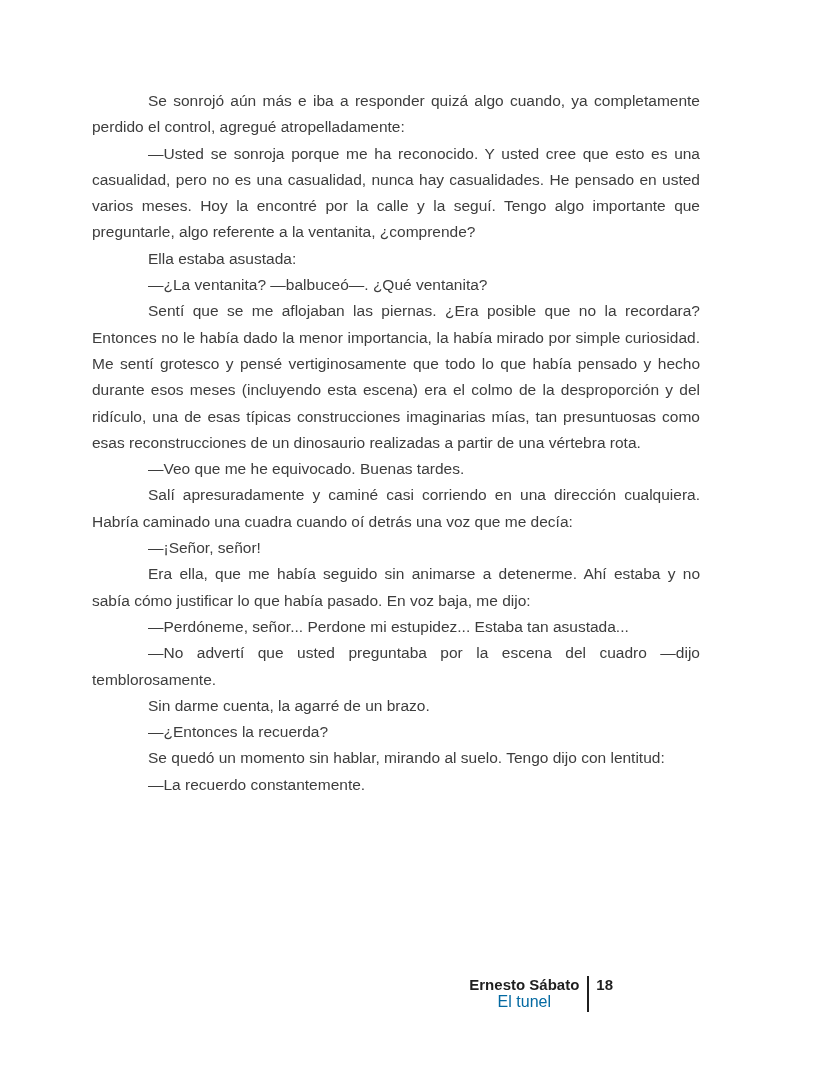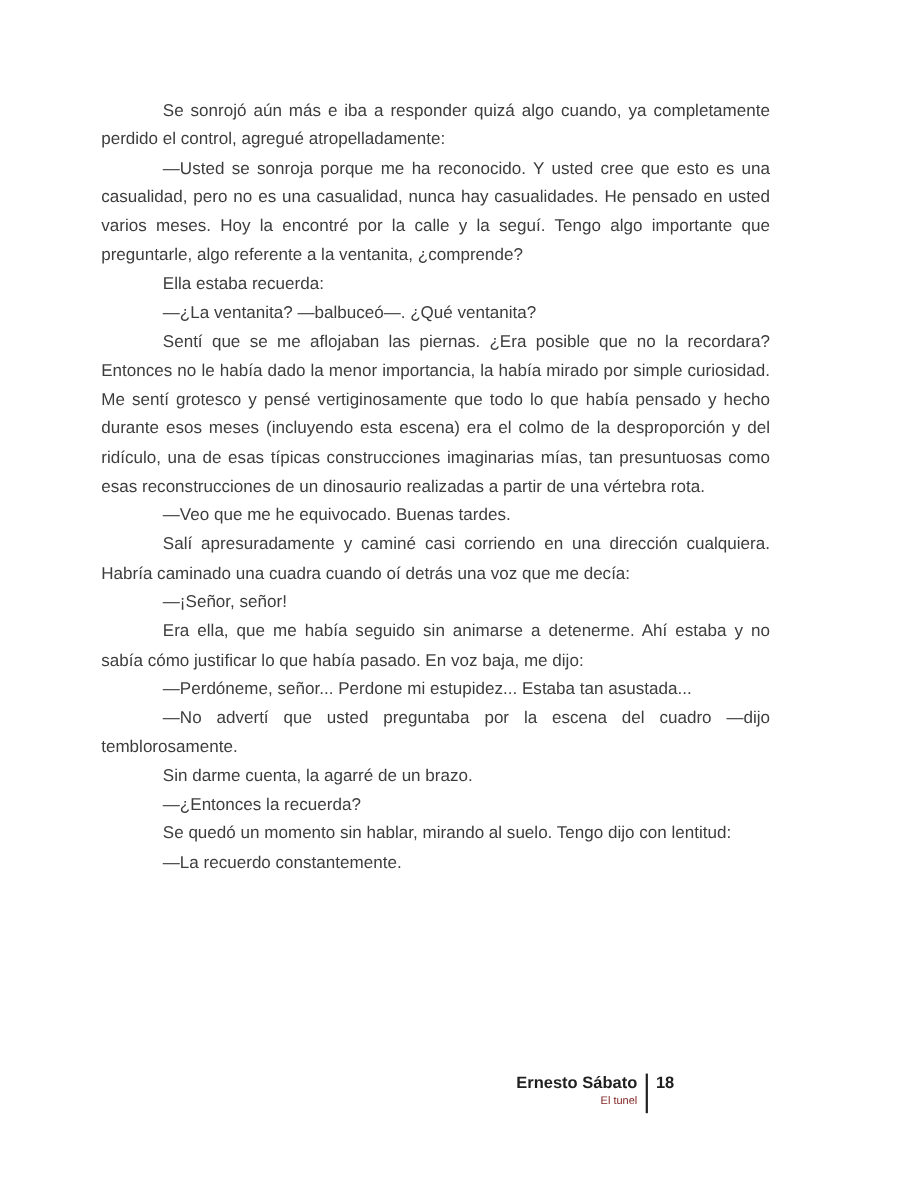--- a/index.html
+++ b/index.html
@@ -32,34 +32,34 @@
   }
   .footer {
     position: absolute;
     top: 976px;
     right: 130px;
     display: flex;
     align-items: stretch;
     color: #1f1f1f;
   }
   .footer-left {
-    text-align: right;
+    text-align: center;
     padding-right: 8px;
     padding-bottom: 3px;
   }
   .footer-author {
     font-weight: bold;
     font-size: 15px;
     line-height: 18px;
     white-space: nowrap;
   }
   .footer-book {
-    font-size: 10px;
+    font-size: 16px;
     line-height: 15px;
-    color: #7f1d1d;
+    color: #0369a1;
     white-space: nowrap;
   }
   .footer-divider {
     width: 2px;
     background: #1f1f1f;
   }
   .footer-page {
     align-self: flex-start;
     font-weight: bold;
     font-size: 15px;
@@ -69,21 +69,21 @@
   }
 </style>
 </head>
 <body>
 
 <div class="page">
 
   <div class="body-text">
     <p>Se sonrojó aún más e iba a responder quizá algo cuando, ya completamente perdido el control, agregué atropelladamente:</p>
     <p>—Usted se sonroja porque me ha reconocido. Y usted cree que esto es una casualidad, pero no es una casualidad, nunca hay casualidades. He pensado en usted varios meses. Hoy la encontré por la calle y la seguí. Tengo algo importante que preguntarle, algo referente a la ventanita, ¿comprende?</p>
-    <p>Ella estaba recuerda:</p>
+    <p>Ella estaba asustada:</p>
     <p>—¿La ventanita? —balbuceó—. ¿Qué ventanita?</p>
     <p>Sentí que se me aflojaban las piernas. ¿Era posible que no la recordara? Entonces no le había dado la menor importancia, la había mirado por simple curiosidad. Me sentí grotesco y pensé vertiginosamente que todo lo que había pensado y hecho durante esos meses (incluyendo esta escena) era el colmo de la desproporción y del ridículo, una de esas típicas construcciones imaginarias mías, tan presuntuosas como esas reconstrucciones de un dinosaurio realizadas a partir de una vértebra rota.</p>
     <p>—Veo que me he equivocado. Buenas tardes.</p>
     <p>Salí apresuradamente y caminé casi corriendo en una dirección cualquiera. Habría caminado una cuadra cuando oí detrás una voz que me decía:</p>
     <p>—¡Señor, señor!</p>
     <p>Era ella, que me había seguido sin animarse a detenerme. Ahí estaba y no sabía cómo justificar lo que había pasado. En voz baja, me dijo:</p>
     <p>—Perdóneme, señor... Perdone mi estupidez... Estaba tan asustada...</p>
     <p>—No advertí que usted preguntaba por la escena del cuadro —dijo temblorosamente.</p>
     <p>Sin darme cuenta, la agarré de un brazo.</p>
     <p>—¿Entonces la recuerda?</p>

